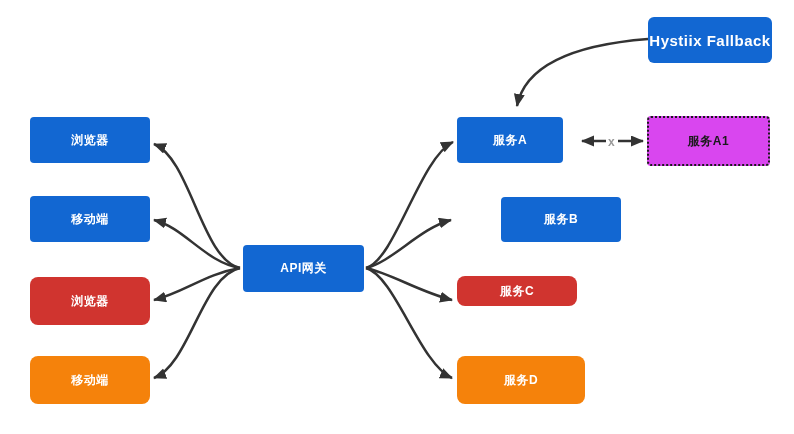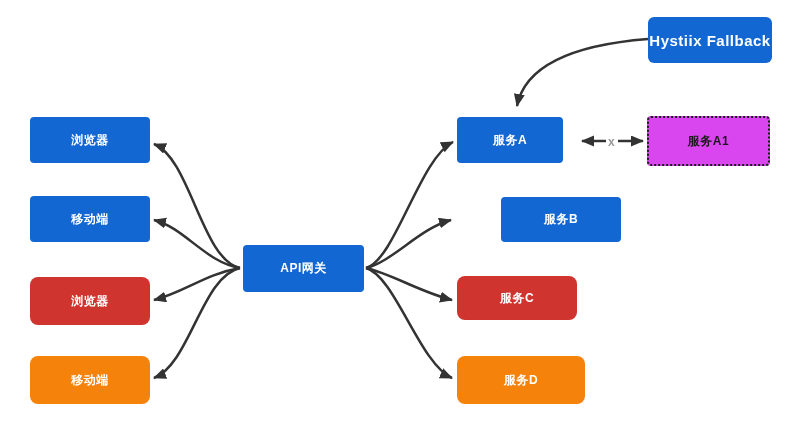--- a/index.html
+++ b/index.html
@@ -30,21 +30,21 @@
     border-radius: 4px;
   }
   
   .client-0  { left: 30px;  top: 117px; width: 120px; height: 46px; }
   .client-1  { left: 30px;  top: 196px; width: 120px; height: 46px; }
   .client-2  { left: 30px;  top: 277px; width: 120px; height: 48px; }
   .client-3  { left: 30px;  top: 356px; width: 120px; height: 48px; }
   .gateway   { left: 243px; top: 245px; width: 121px; height: 47px; }
   .service-0 { left: 457px; top: 117px; width: 106px; height: 46px; }
   .service-1 { left: 457px; top: 197px; width: 120px; height: 45px; margin-left: 44px; }
-  .service-2 { left: 457px; top: 276px; width: 120px; height: 44px; }
+  .service-2 { left: 457px; top: 276px; width: 120px; height: 30px; }
   .service-3 { left: 457px; top: 356px; width: 128px; height: 48px; }
   .fallback  { left: 648px; top: 17px;  width: 124px; height: 46px; }
   .a1        { left: 647px; top: 116px; width: 123px; height: 50px; }
   .x-label { font-size: 12px; font-weight: bold; fill: #999999; }
 </style>
 </head>
 <body>
 
 <div class="canvas">
 

